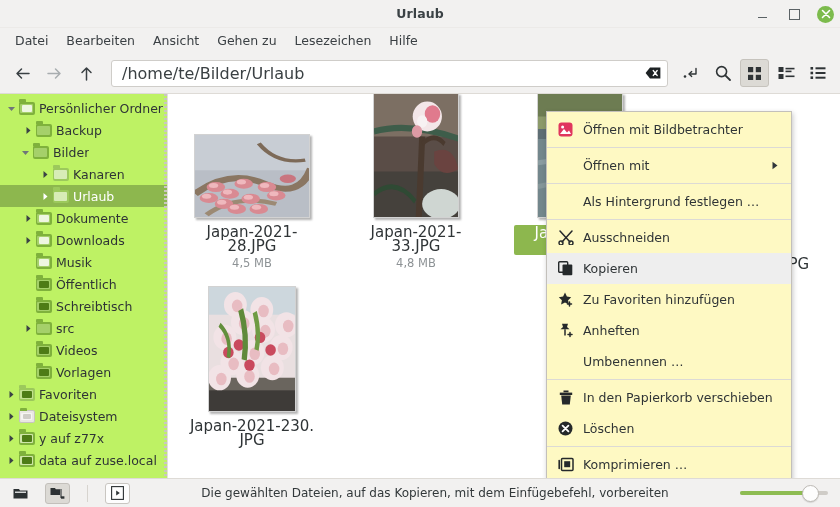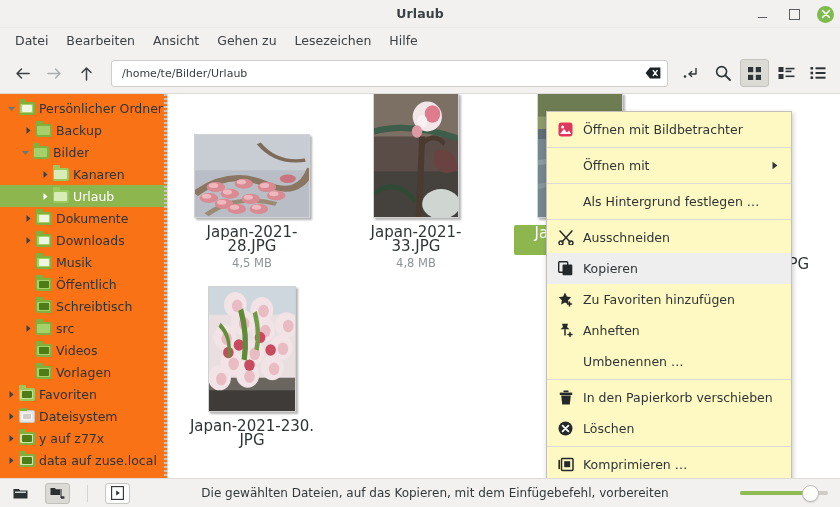--- a/index.html
+++ b/index.html
@@ -94,21 +94,21 @@
     margin: 0 6px 0 8px;
     background: #ffffff;
     border: 1px solid #cfcdc9;
     border-radius: 3px;
     display: flex; align-items: center;
     padding: 0 6px 0 10px;
     position: relative;
   }
   .pathbar-text {
     flex: 1 1 auto;
-    font-size: 11px;
+    font-size: 16px;
     color: #3a4043;
     white-space: nowrap; overflow: hidden;
   }
   .path-clear {
     width: 16px; height: 13px;
     flex: 0 0 16px;
     display: flex; align-items: center; justify-content: center;
   }
   .tool-icons { display: flex; align-items: center; gap: 3px; }
   .tool-btn {
@@ -126,21 +126,21 @@
   .body {
     flex: 1 1 auto;
     display: flex;
     min-height: 0;
     background: #ffffff;
     border-top: 1px solid #dedbd6;
   }
 
   .sidebar {
     width: 168px; flex: 0 0 168px;
-    background: #f97316;
+    background: #bef264;
     padding-top: 3px;
     overflow: hidden;
     border-right: 1px solid #e3e0db;
     position: relative;
   }
   .side-row {
     height: 22px;
     display: flex; align-items: center;
     padding-right: 4px;
     white-space: nowrap;

